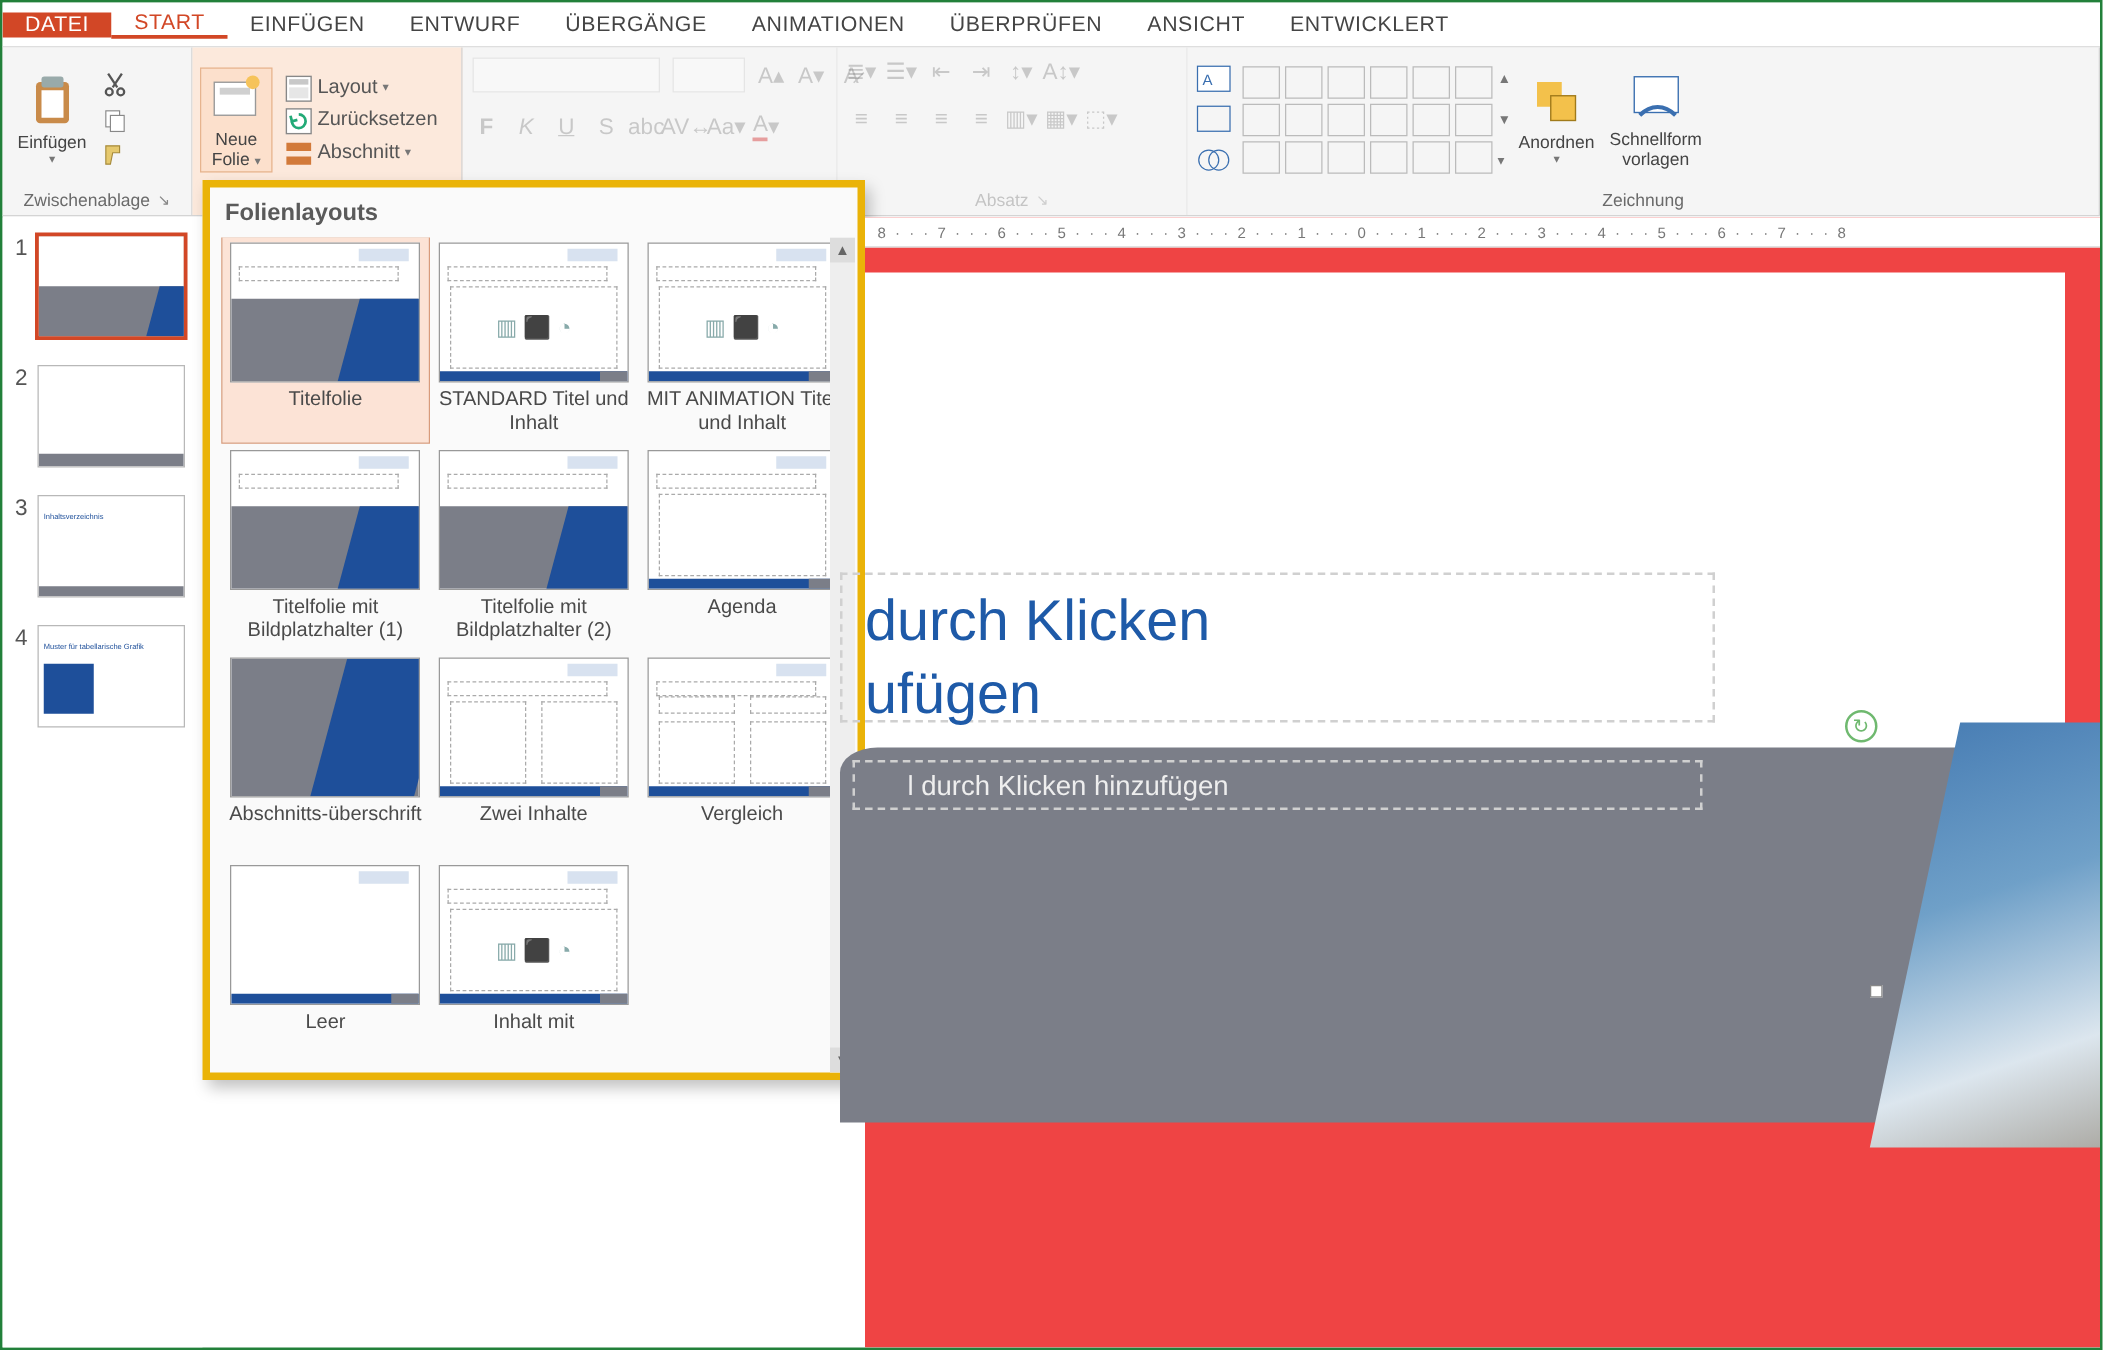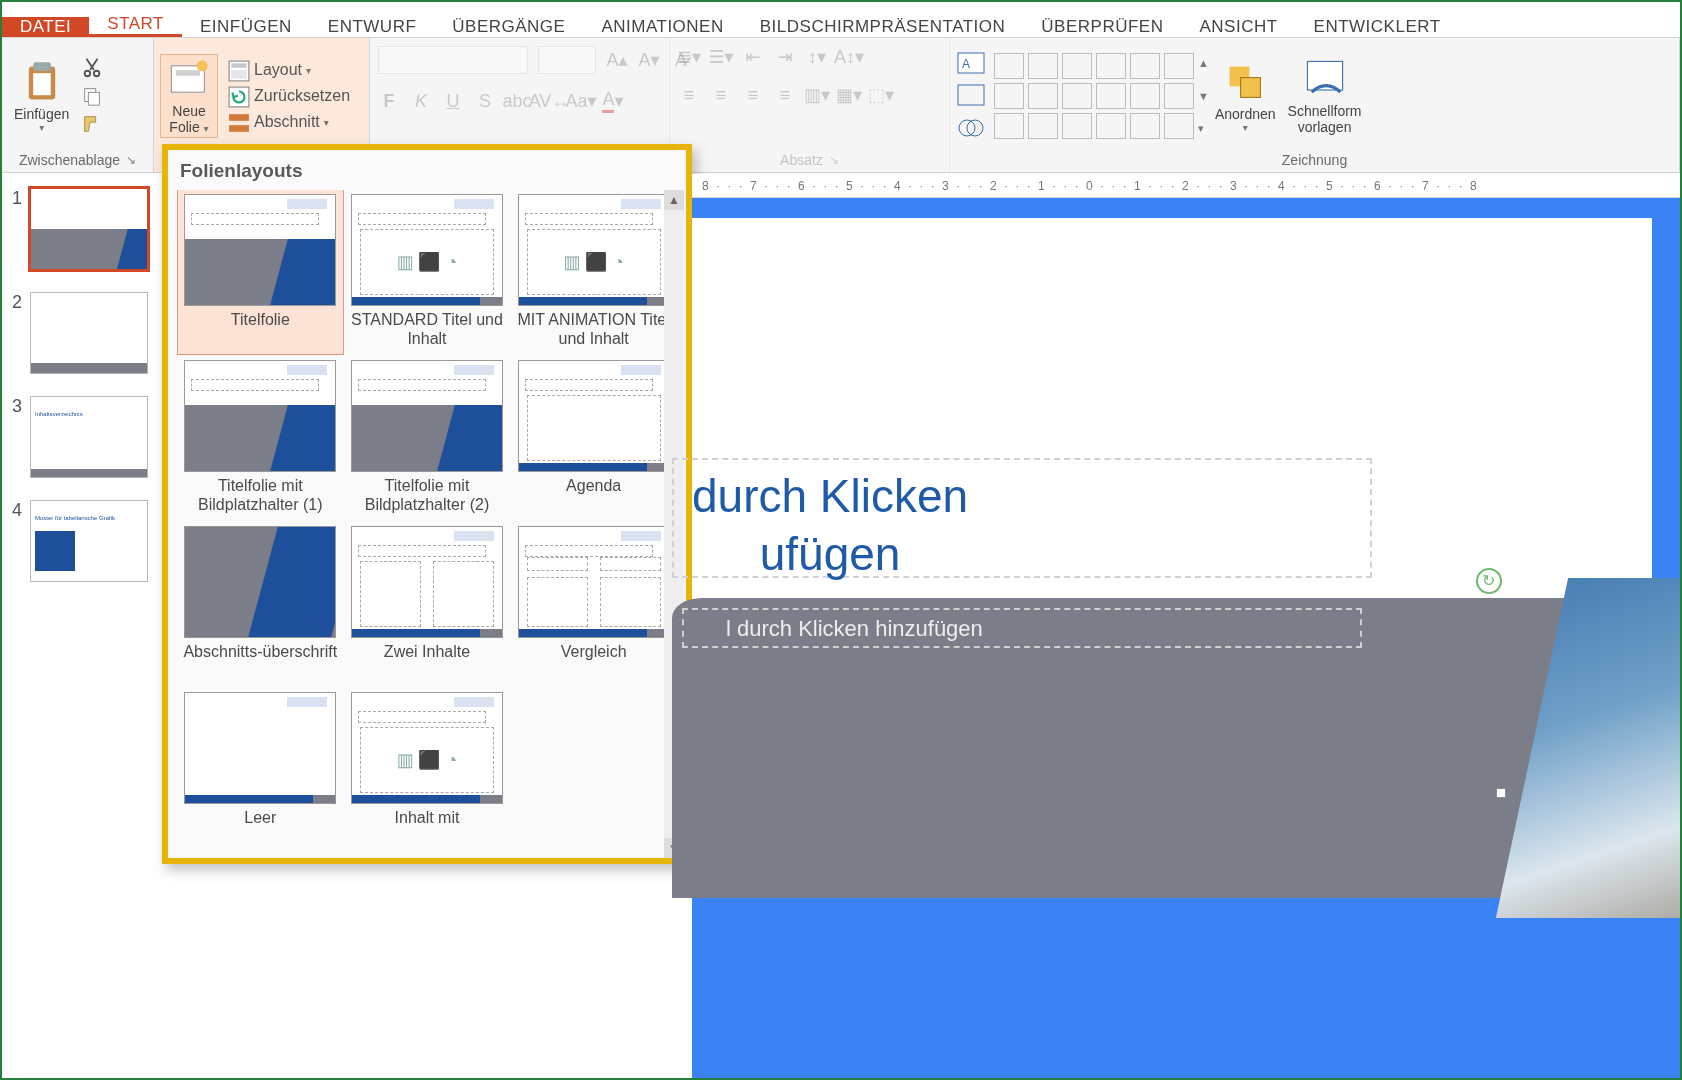--- a/index.html
+++ b/index.html
@@ -1,17 +1,17 @@
 <!DOCTYPE html>
 <html><head>
 <meta charset="utf-8">
 <style>
 * { margin: 0; padding: 0; box-sizing: border-box; font-family: "Segoe UI", Tahoma, sans-serif; }
 body { background: #fff; width: 1682px; height: 1080px; overflow: hidden; position: relative; border: 2px solid #22803a; }
-.ribbon-tabs { display: flex; height: 36px; align-items: flex-end; border-bottom: 1px solid #d4d4d4; background: #fff; }
+.ribbon-tabs { display: flex; height: 36px; align-items: center; border-bottom: 1px solid #d4d4d4; background: #fff; }
 .tab { padding: 0 18px; font-size: 17px; color: #444; display: flex; align-items: center; cursor: pointer; letter-spacing: 0.5px; }
 .tab.file { background: #d24726; color: #fff; font-weight: 400; }
 .tab.active { color: #d24726; border-bottom: 3px solid #d24726; }
 .ribbon { display: flex; height: 135px; background: #f5f5f5; border-bottom: 1px solid #d4d4d4; }
 .group { display: flex; flex-direction: column; border-right: 1px solid #d4d4d4; padding: 4px 6px 2px 6px; }
 .group-body { flex: 1; display: flex; align-items: center; }
 .group-label { font-size: 14px; color: #6a6a6a; text-align: right; padding: 2px 0; display: flex; justify-content: center; align-items: center; gap: 6px; }
 .big-btn { display: flex; flex-direction: column; align-items: center; justify-content: center; padding: 2px 6px; font-size: 14px; color: #444; cursor: pointer; }
 .big-btn .ico { width: 44px; height: 44px; margin-bottom: 2px; }
 .mini-col { display: flex; flex-direction: column; gap: 6px; padding-left: 4px; }
@@ -47,21 +47,21 @@
 .lay-thumb .blue { position: absolute; right: -10px; bottom: 0; width: 44%; height: 60%; background: #1e4f9a; transform: skewX(-15deg); }
 .lay-thumb .body-ph { position: absolute; left: 8px; right: 8px; top: 34px; bottom: 10px; border: 1px dashed #aaa; display:flex; align-items:center; justify-content:center; }
 .lay-thumb .logo { position:absolute; right:8px; top:4px; width:40px; height:10px; background:#d8e2f0; }
 .lay-thumb .footer-blue { position:absolute; left:0; right:0; bottom:0; height:8px; background:#1e4f9a; }
 .lay-thumb .footer-accent { position:absolute; right:0; bottom:0; width:22px; height:8px; background:#7b7e88; }
 .layout-label { font-size: 16px; color: #4a4a4a; text-align: center; margin-top: 4px; line-height: 1.2; min-height: 40px; display:flex; align-items:flex-start; justify-content:center; }
 .scrollbar-fl { position:absolute; right:2px; top:0; width:20px; height:100%; background:#eee; }
 .scrollbar-fl .up, .scrollbar-fl .dn { height:20px; display:flex; align-items:center; justify-content:center; font-size:12px; color:#666; background:#ddd; }
 .scrollbar-fl .dn { position:absolute; bottom:0; left:0; right:0; }
 
-.canvas-area { position: absolute; left: 690px; top: 172px; right: 0; bottom: 0; background: #3b82f6; text-align: center; }
+.canvas-area { position: absolute; left: 690px; top: 172px; right: 0; bottom: 0; background: #ef4444; }
 .ruler { height: 24px; background: #fff; border-bottom: 1px solid #d8d8d8; font-size: 12px; color: #777; display:flex; align-items:center; padding-left:10px; letter-spacing: 2px; }
 .slide { position: relative; margin: 20px 0 0 0; width: 960px; height: 660px; background: #fff; }
 .slide .title-ph { position:absolute; left:0; top:250px; font-size:46px; color:#1e5aa8; font-weight:400; line-height:1.25; }
 .slide .content-band { position:absolute; left:-20px; right:-300px; top:380px; height:300px; background:#7b7e88; border-radius: 30px 30px 0 0 / 20px; }
 .slide .sub-ph { position:absolute; left:10px; top:398px; font-size:22px; color:#eee;margin-left:24px; }
 .slide .dashed { border:2px dashed #d0d0d0; position:absolute; }
 .slide .img-right { position:absolute; right:-360px; top:360px; width:480px; height:340px; background: linear-gradient(160deg,#4a7fb5 0%, #6fa0c8 30%, #dce6ee 60%, #7a6c58 100%); transform: skewX(-12deg); }
 .rotate-handle { position:absolute; right:150px; top:350px; width:26px; height:26px; border:2px solid #6fb96f; border-radius:50%; background:#fff;}
 .rotate-handle::after{content:"↻"; color:#6fb96f; position:absolute; left:4px; top:1px; font-size:16px;}
 .sel-handle { position:absolute; width:10px; height:10px; background:#fff; border:1px solid #888;}
@@ -71,21 +71,20 @@
 </head>
 <body>
 
 <div class="ribbon-tabs">
   <div class="tab file">DATEI</div>
   <div class="tab active">START</div>
   <div class="tab">EINFÜGEN</div>
   <div class="tab">ENTWURF</div>
   <div class="tab">ÜBERGÄNGE</div>
   <div class="tab">ANIMATIONEN</div>
-  <div class="tab">BILDSCHIRMPRÄSENTATION</div>
   <div class="tab">ÜBERPRÜFEN</div>
   <div class="tab">ANSICHT</div>
   <div class="tab">ENTWICKLERT</div>
 </div>
 
 <div class="ribbon">
 
   <div class="group" style="width:152px">
     <div class="group-body">
       <div class="big-btn">

